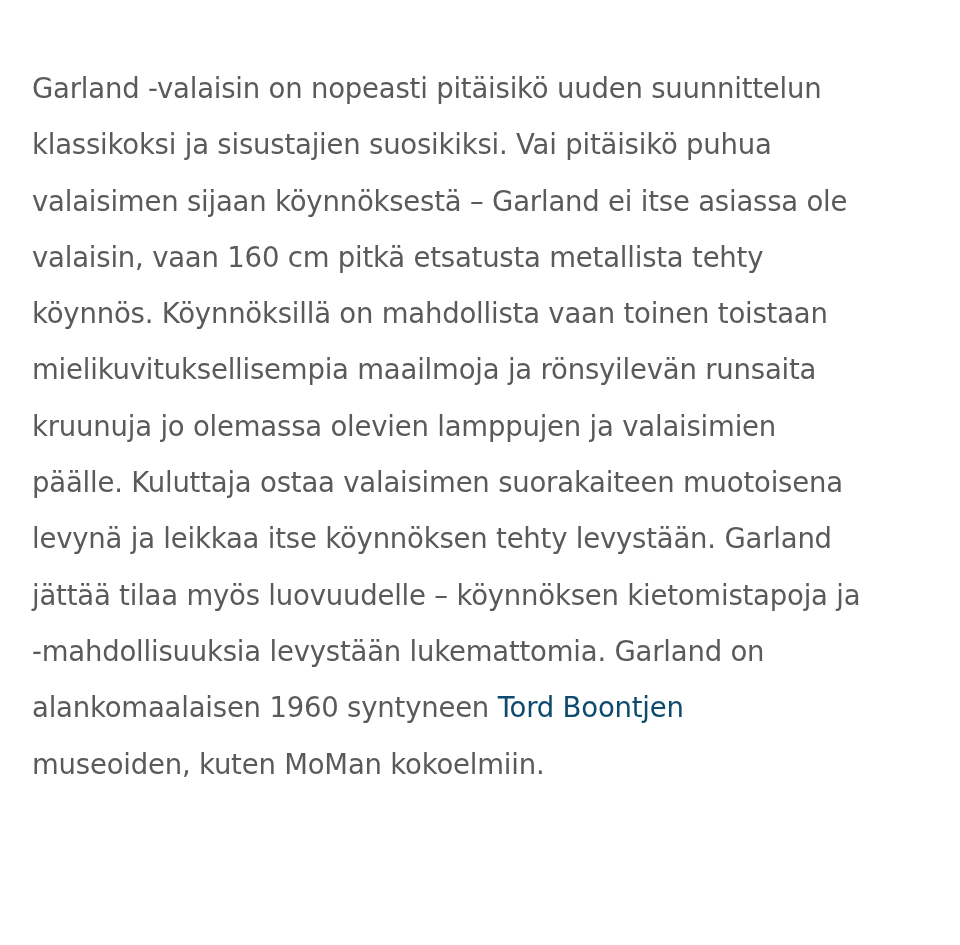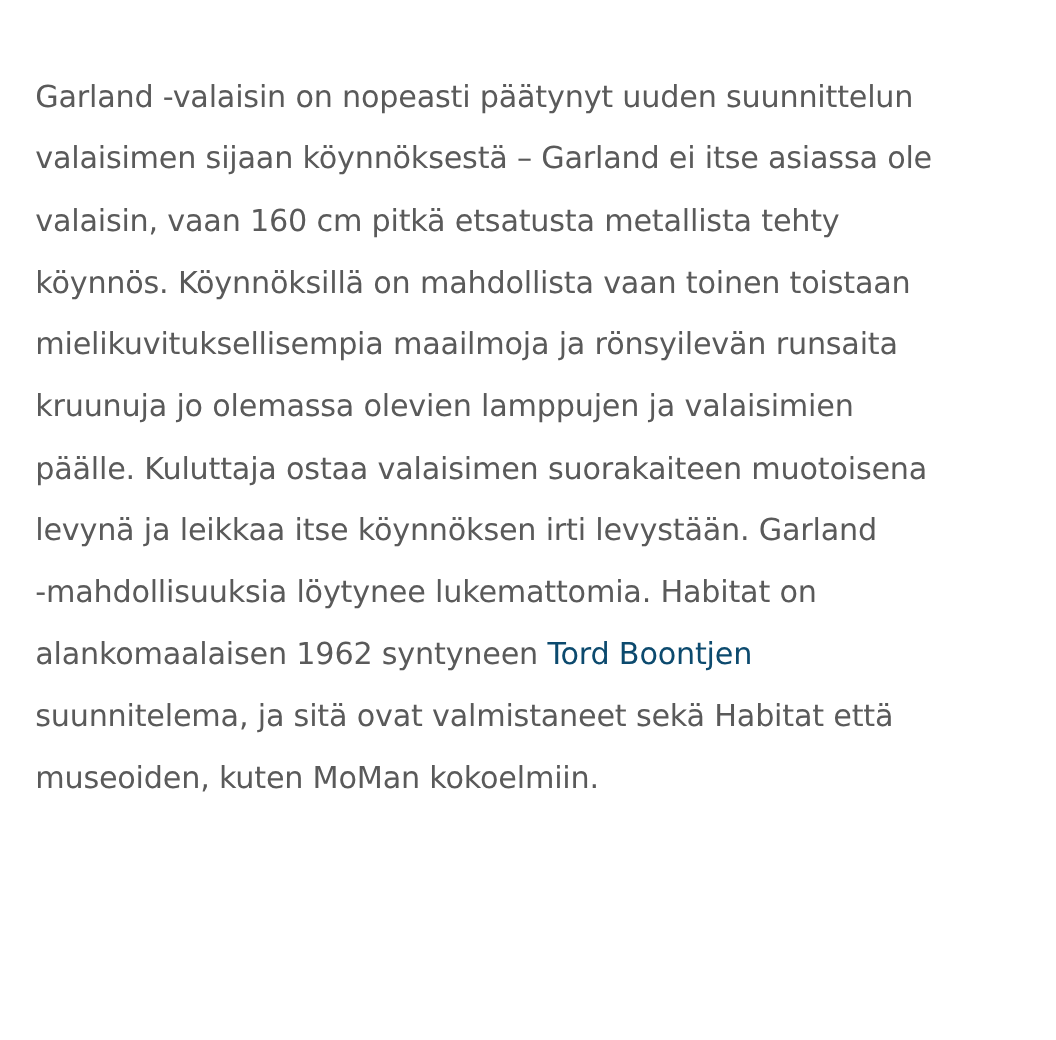--- a/index.html
+++ b/index.html
@@ -32,26 +32,27 @@
       color: #0c4a6e;
       text-decoration: none;
       cursor: pointer;
     }
   </style>
 </head>
 <body>
 
 <div class="article">
   <p style="margin:0">
-    <span class="line">Garland -valaisin on nopeasti päätynyt uuden suunnittelun</span>
+    <span class="line">Garland -valaisin on nopeasti pitäisikö uuden suunnittelun</span>
+    <span class="line">klassikoksi ja sisustajien suosikiksi. Vai pitäisikö puhua</span>
     <span class="line">valaisimen sijaan köynnöksestä  – Garland ei itse asiassa ole</span>
     <span class="line">valaisin, vaan 160 cm pitkä etsatusta metallista tehty</span>
     <span class="line">köynnös. Köynnöksillä on mahdollista vaan toinen toistaan</span>
     <span class="line">mielikuvituksellisempia maailmoja ja rönsyilevän runsaita</span>
     <span class="line">kruunuja jo olemassa olevien lamppujen ja valaisimien</span>
     <span class="line">päälle. Kuluttaja ostaa valaisimen suorakaiteen muotoisena</span>
-    <span class="line">levynä ja leikkaa itse köynnöksen irti levystään. Garland</span>
-    <span class="line">-mahdollisuuksia löytynee lukemattomia. Habitat on</span>
-    <span class="line"><span>alankomaalaisen 1962 syntyneen </span><a class="link">Tord Boontjen</a></span>
-    <span class="line">suunnitelema, ja sitä ovat valmistaneet sekä Habitat että</span>
+    <span class="line">levynä ja leikkaa itse köynnöksen tehty levystään. Garland</span>
+    <span class="line">jättää tilaa myös luovuudelle – köynnöksen kietomistapoja ja</span>
+    <span class="line">-mahdollisuuksia levystään lukemattomia. Garland on</span>
+    <span class="line"><span>alankomaalaisen 1960 syntyneen </span><a class="link">Tord Boontjen</a></span>
     <span class="line">museoiden, kuten MoMan kokoelmiin.</span>
   </p>
 </div>
 
 </body></html>

